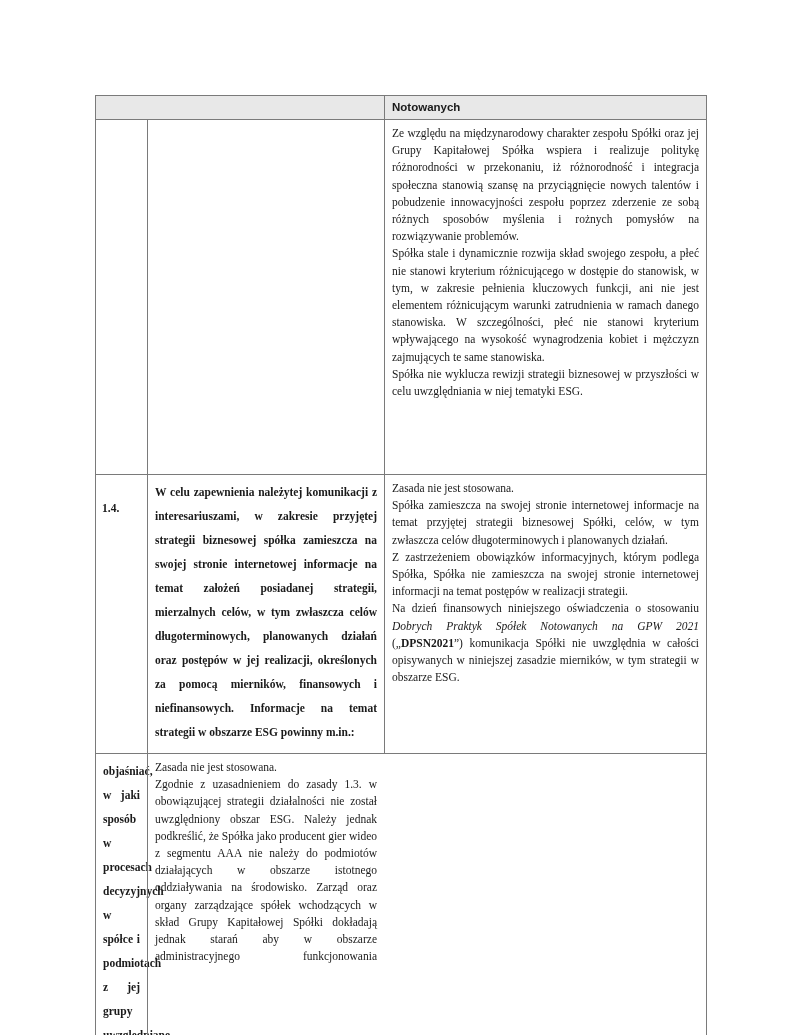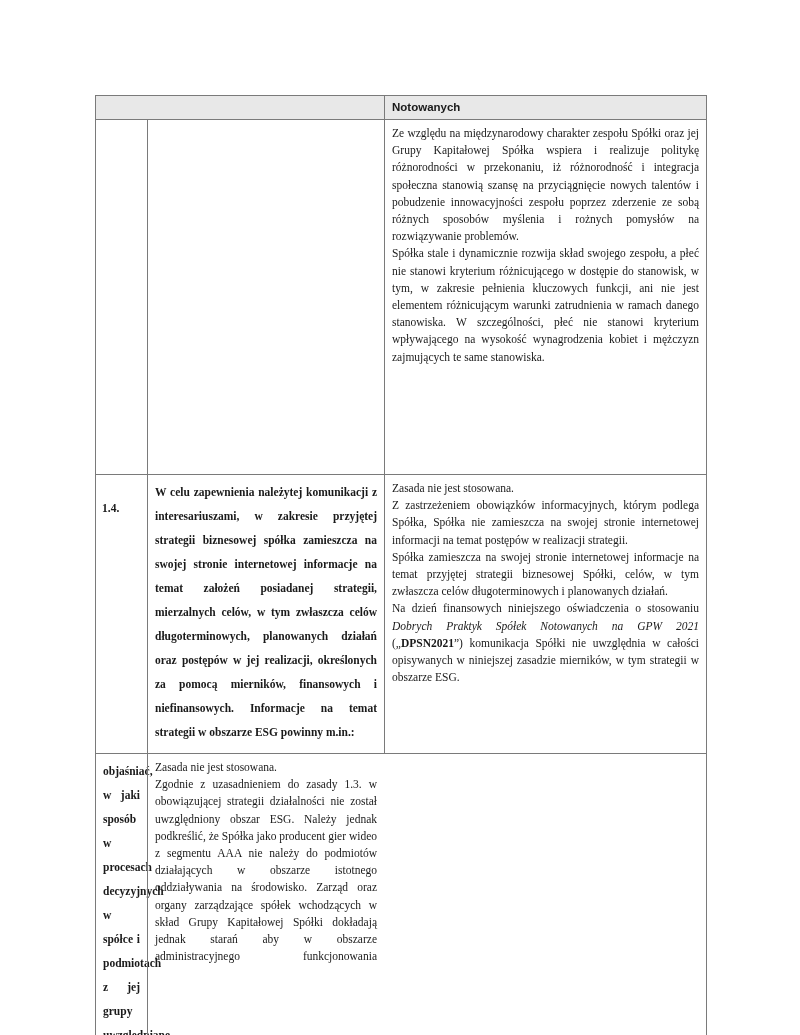--- a/index.html
+++ b/index.html
@@ -75,30 +75,31 @@
       <div class="cell head-cell"></div>
       <div class="cell head-cell">Notowanych</div>
     </div>
 
     <div class="trow row-a">
       <div class="cell num-cell"></div>
       <div class="cell principle-cell"></div>
       <div class="cell comment-cell">
         <p>Ze względu na międzynarodowy charakter zespołu Spółki oraz jej Grupy Kapitałowej Spółka wspiera i realizuje politykę różnorodności w przekonaniu, iż różnorodność i integracja społeczna stanowią szansę na przyciągnięcie nowych talentów i pobudzenie innowacyjności zespołu poprzez zderzenie ze sobą różnych sposobów myślenia i rożnych pomysłów na rozwiązywanie problemów.</p>
         <p>Spółka stale i dynamicznie rozwija skład swojego zespołu, a płeć nie stanowi kryterium różnicującego w dostępie do stanowisk, w tym, w zakresie pełnienia kluczowych funkcji, ani nie jest elementem różnicującym warunki zatrudnienia w ramach danego stanowiska. W szczególności, płeć nie stanowi kryterium wpływającego na wysokość wynagrodzenia kobiet i mężczyzn zajmujących te same stanowiska.</p>
+        <p>Spółka nie wyklucza rewizji strategii biznesowej w przyszłości w celu uwzględniania w niej tematyki ESG.</p>
       </div>
     </div>
 
     <div class="trow row-14">
       <div class="cell num-cell">1.4.</div>
       <div class="cell principle-cell">W celu zapewnienia należytej komunikacji z interesariuszami, w zakresie przyjętej strategii biznesowej spółka zamieszcza na swojej stronie internetowej informacje na temat założeń posiadanej strategii, mierzalnych celów, w tym zwłaszcza celów długoterminowych, planowanych działań oraz postępów w jej realizacji, określonych za pomocą mierników, finansowych i niefinansowych. Informacje na temat strategii w obszarze ESG powinny m.in.:</div>
       <div class="cell comment-cell">
         <p>Zasada nie jest stosowana.</p>
+        <p>Spółka zamieszcza na swojej stronie internetowej informacje na temat przyjętej strategii biznesowej Spółki, celów, w tym zwłaszcza celów długoterminowych i planowanych działań.</p>
         <p>Z zastrzeżeniem obowiązków informacyjnych, którym podlega Spółka, Spółka nie zamieszcza na swojej stronie internetowej informacji na temat postępów w realizacji strategii.</p>
-        <p>Spółka zamieszcza na swojej stronie internetowej informacje na temat przyjętej strategii biznesowej Spółki, celów, w tym zwłaszcza celów długoterminowych i planowanych działań.</p>
         <p><span>Na dzień finansowych niniejszego oświadczenia o stosowaniu </span><span class="it">Dobrych Praktyk Spółek Notowanych na GPW 2021</span><span> („</span><span class="b">DPSN2021</span><span>”) komunikacja Spółki nie uwzględnia w całości opisywanych w niniejszej zasadzie mierników, w tym strategii w obszarze ESG.</span></p>
       </div>
     </div>
 
     <div class="trow row-141">
       <div class="cell principle-cell">objaśniać, w jaki sposób w procesach decyzyjnych w spółce i podmiotach z jej grupy uwzględniane są kwestie związane ze zmianą klimatu, wskazując na wynikające z tego ryzyka;</div>
       <div class="cell comment-cell">
         <p>Zasada nie jest stosowana.</p>
         <p class="justify-last">Zgodnie z uzasadnieniem do zasady 1.3. w obowiązującej strategii działalności nie został uwzględniony obszar ESG. Należy jednak podkreślić, że Spółka jako producent gier wideo z segmentu AAA nie należy do podmiotów działających w obszarze istotnego oddziaływania na środowisko. Zarząd oraz organy zarządzające spółek wchodzących w skład Grupy Kapitałowej Spółki dokładają jednak starań aby w obszarze administracyjnego funkcjonowania</p>
       </div>

